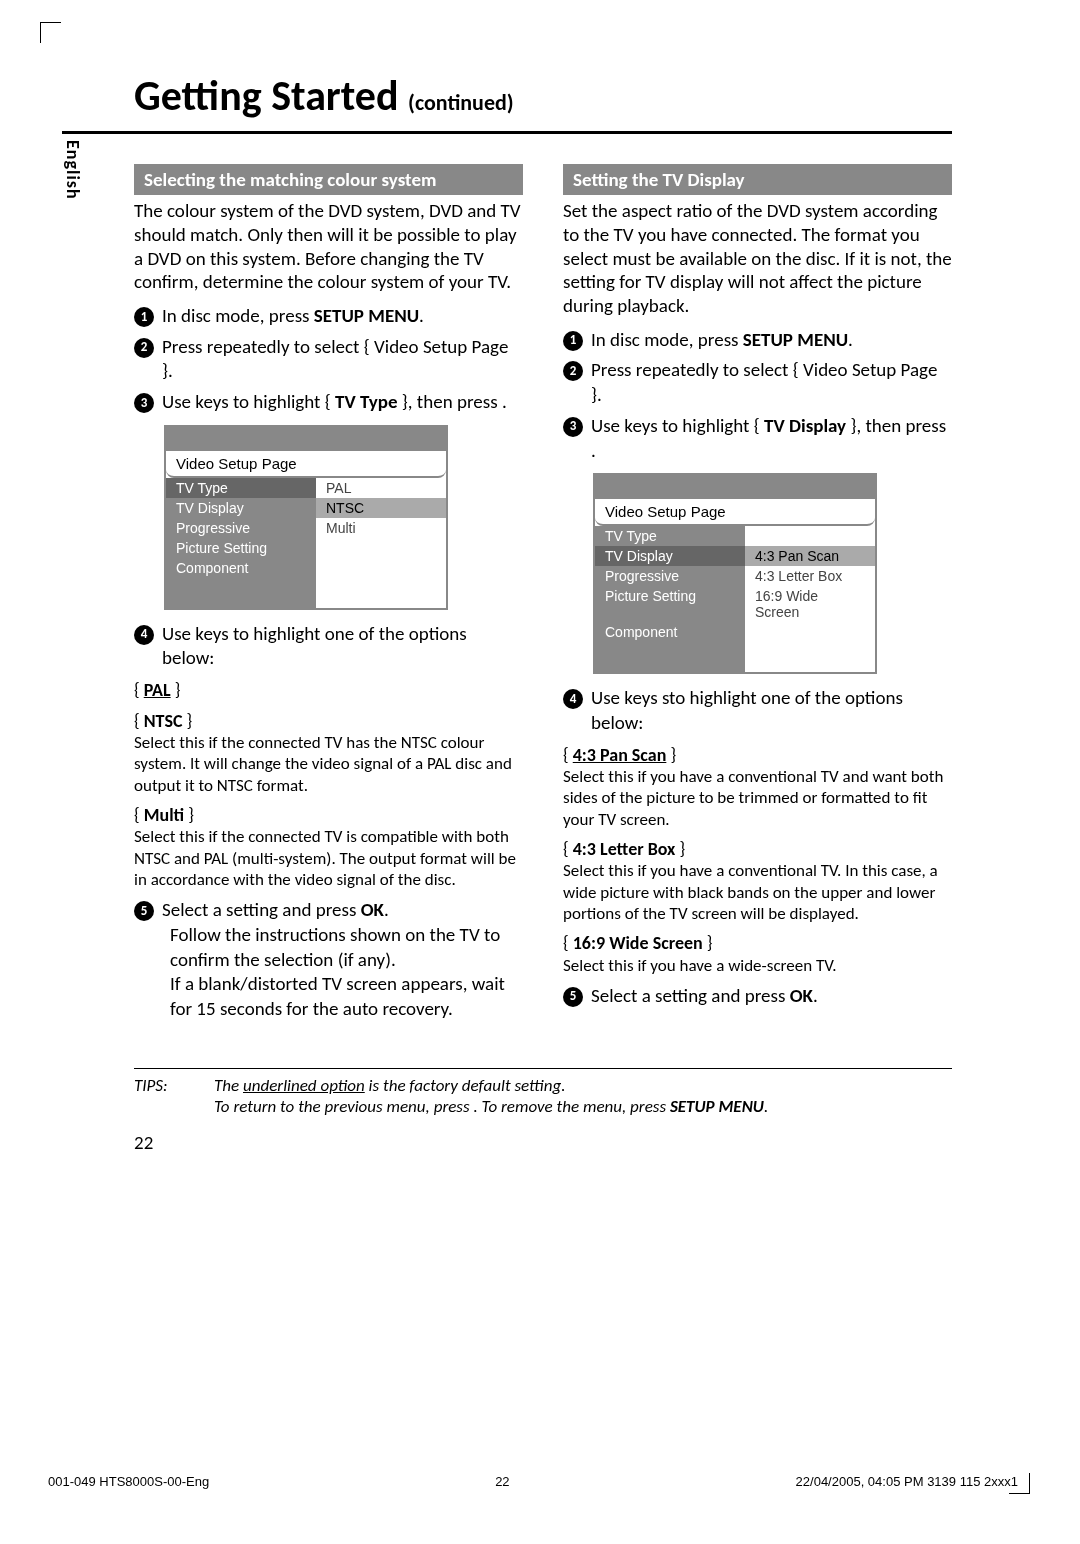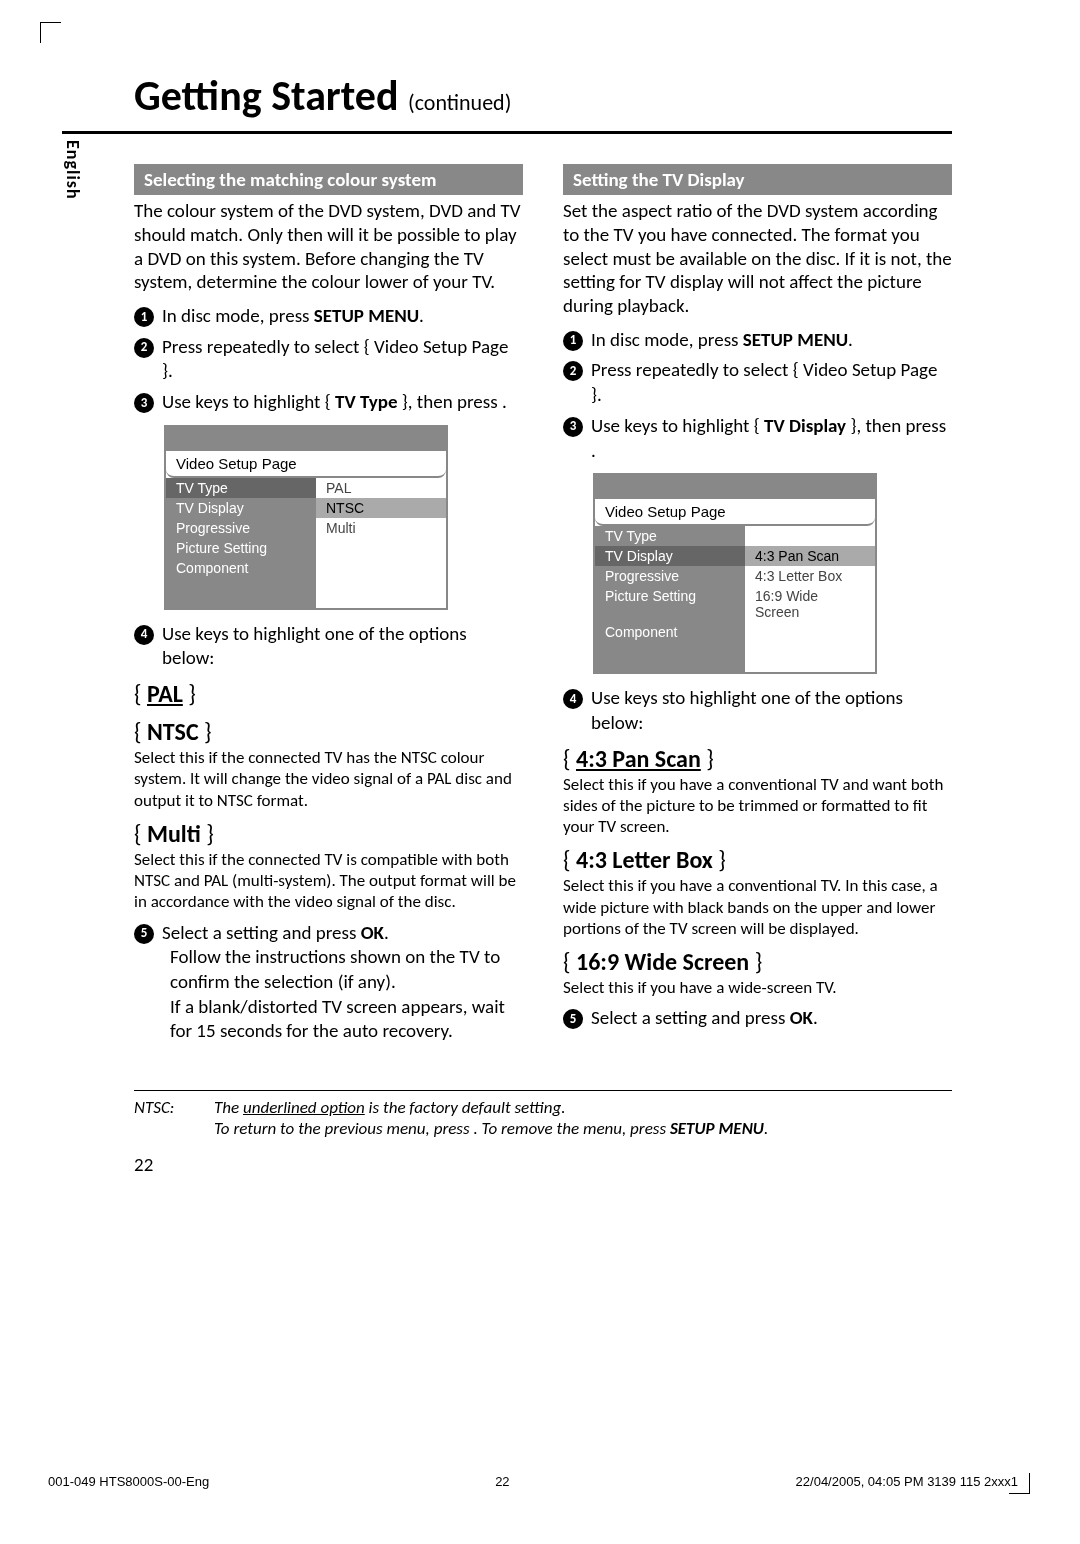--- a/index.html
+++ b/index.html
@@ -25,21 +25,21 @@
   }
   .crop-mark-tl { left: 40px; top: 22px; border-left:1px solid #000; border-top:1px solid #000;}
   .crop-mark-br { right: 50px; bottom: 50px; border-right:1px solid #000; border-bottom:1px solid #000;}
   .title {
     font-size: 42px;
     font-weight: bold;
     border-bottom: 3px solid #000;
     padding: 30px 0 10px 72px;
     margin: 0 0 30px 0;
   }
-  .title .cont { font-size: 22px; font-weight: normal; margin-top: 39px; }
+  .title .cont { font-size: 22px; font-weight: bold; margin-top: 39px; }
   .lang-tab {
     position: absolute;
     left: 0; top: 100px;
     writing-mode: vertical-rl;
     font-weight: bold;
     font-size: 18px;
     letter-spacing: 1px;
   }
   .columns {
     display: flex;
@@ -77,21 +77,21 @@
   }
   .menu-box .bar { height: 24px; background:#888; }
   .menu-box .titlecell { background:#fff; padding:4px 10px; border-bottom:2px solid #888; font-size:15px;border-radius:8px;}
   .menu-box .row { display:flex; }
   .menu-box .left { width:130px; background:#888; color:#fff; padding:2px 10px; font-size:14px;}
   .menu-box .left.selected { background:#666; color:#fff; }
   .menu-box .right { flex:1; background:#fff; color:#444; padding:2px 10px; font-size:14px;}
   .menu-box .right.selected { background:#aaa; color:#000;}
   .menu-box .spacer { height:30px; display:flex;}
   .menu-box .spacer .left{background:#888;}
-  .opt-label { font-size:24px; font-weight:normal; margin:8px 0 0 0;}
+  .opt-label { font-size:18px; font-weight:normal; margin:8px 0 0 0;}
   .opt-label b { font-weight:bold; }
   .opt-desc { font-size:17px; line-height:1.25; margin:0 0 8px 0;}
   .tips {
     margin: 40px 0 0 72px;
     border-top: 1px solid #000;
     padding-top:6px;
     font-size:17px;
     font-style: italic;
     display:flex;
     gap:20px;
@@ -121,21 +121,21 @@
 
   <h1 class="title">
     <span>Getting Started</span>
     <span class="cont">(continued)</span>
   </h1>
 
   <div class="columns">
 
     <div class="col">
       <div class="section-header">Selecting the matching colour system</div>
-      <p>The colour system of the DVD system, DVD and TV should match. Only then will it be possible to play a DVD on this system.  Before changing the TV system, determine the colour lower of your TV.</p>
+      <p>The colour system of the DVD system, DVD and TV should match. Only then will it be possible to play a DVD on this system.  Before changing the TV confirm, determine the colour system of your TV.</p>
 
       <div class="step">
         <span class="num">1</span>
         <span class="body"><span>In disc mode, press </span><b>SETUP MENU</b><span>.</span></span>
       </div>
       <div class="step">
         <span class="num">2</span>
         <span class="body">Press      repeatedly to select { Video Setup Page }.</span>
       </div>
       <div class="step">
@@ -251,21 +251,21 @@
       <p class="opt-desc">Select this if you have a wide-screen TV.</p>
 
       <div class="step">
         <span class="num">5</span>
         <span class="body"><span>Select a setting and press </span><b>OK</b><span>.</span></span>
       </div>
     </div>
   </div>
 
   <div class="tips">
-    <div class="label">NTSC:</div>
+    <div class="label">TIPS:</div>
     <div class="body">
       <span>The </span><u>underlined option</u><span> is the factory default setting.</span><br>
       <span>To return to the previous menu, press   .  To remove the menu, press </span><b>SETUP MENU</b><span>.</span>
     </div>
   </div>
 
   <div class="pagenum">22</div>
 </div>
 
 <div class="footer">

